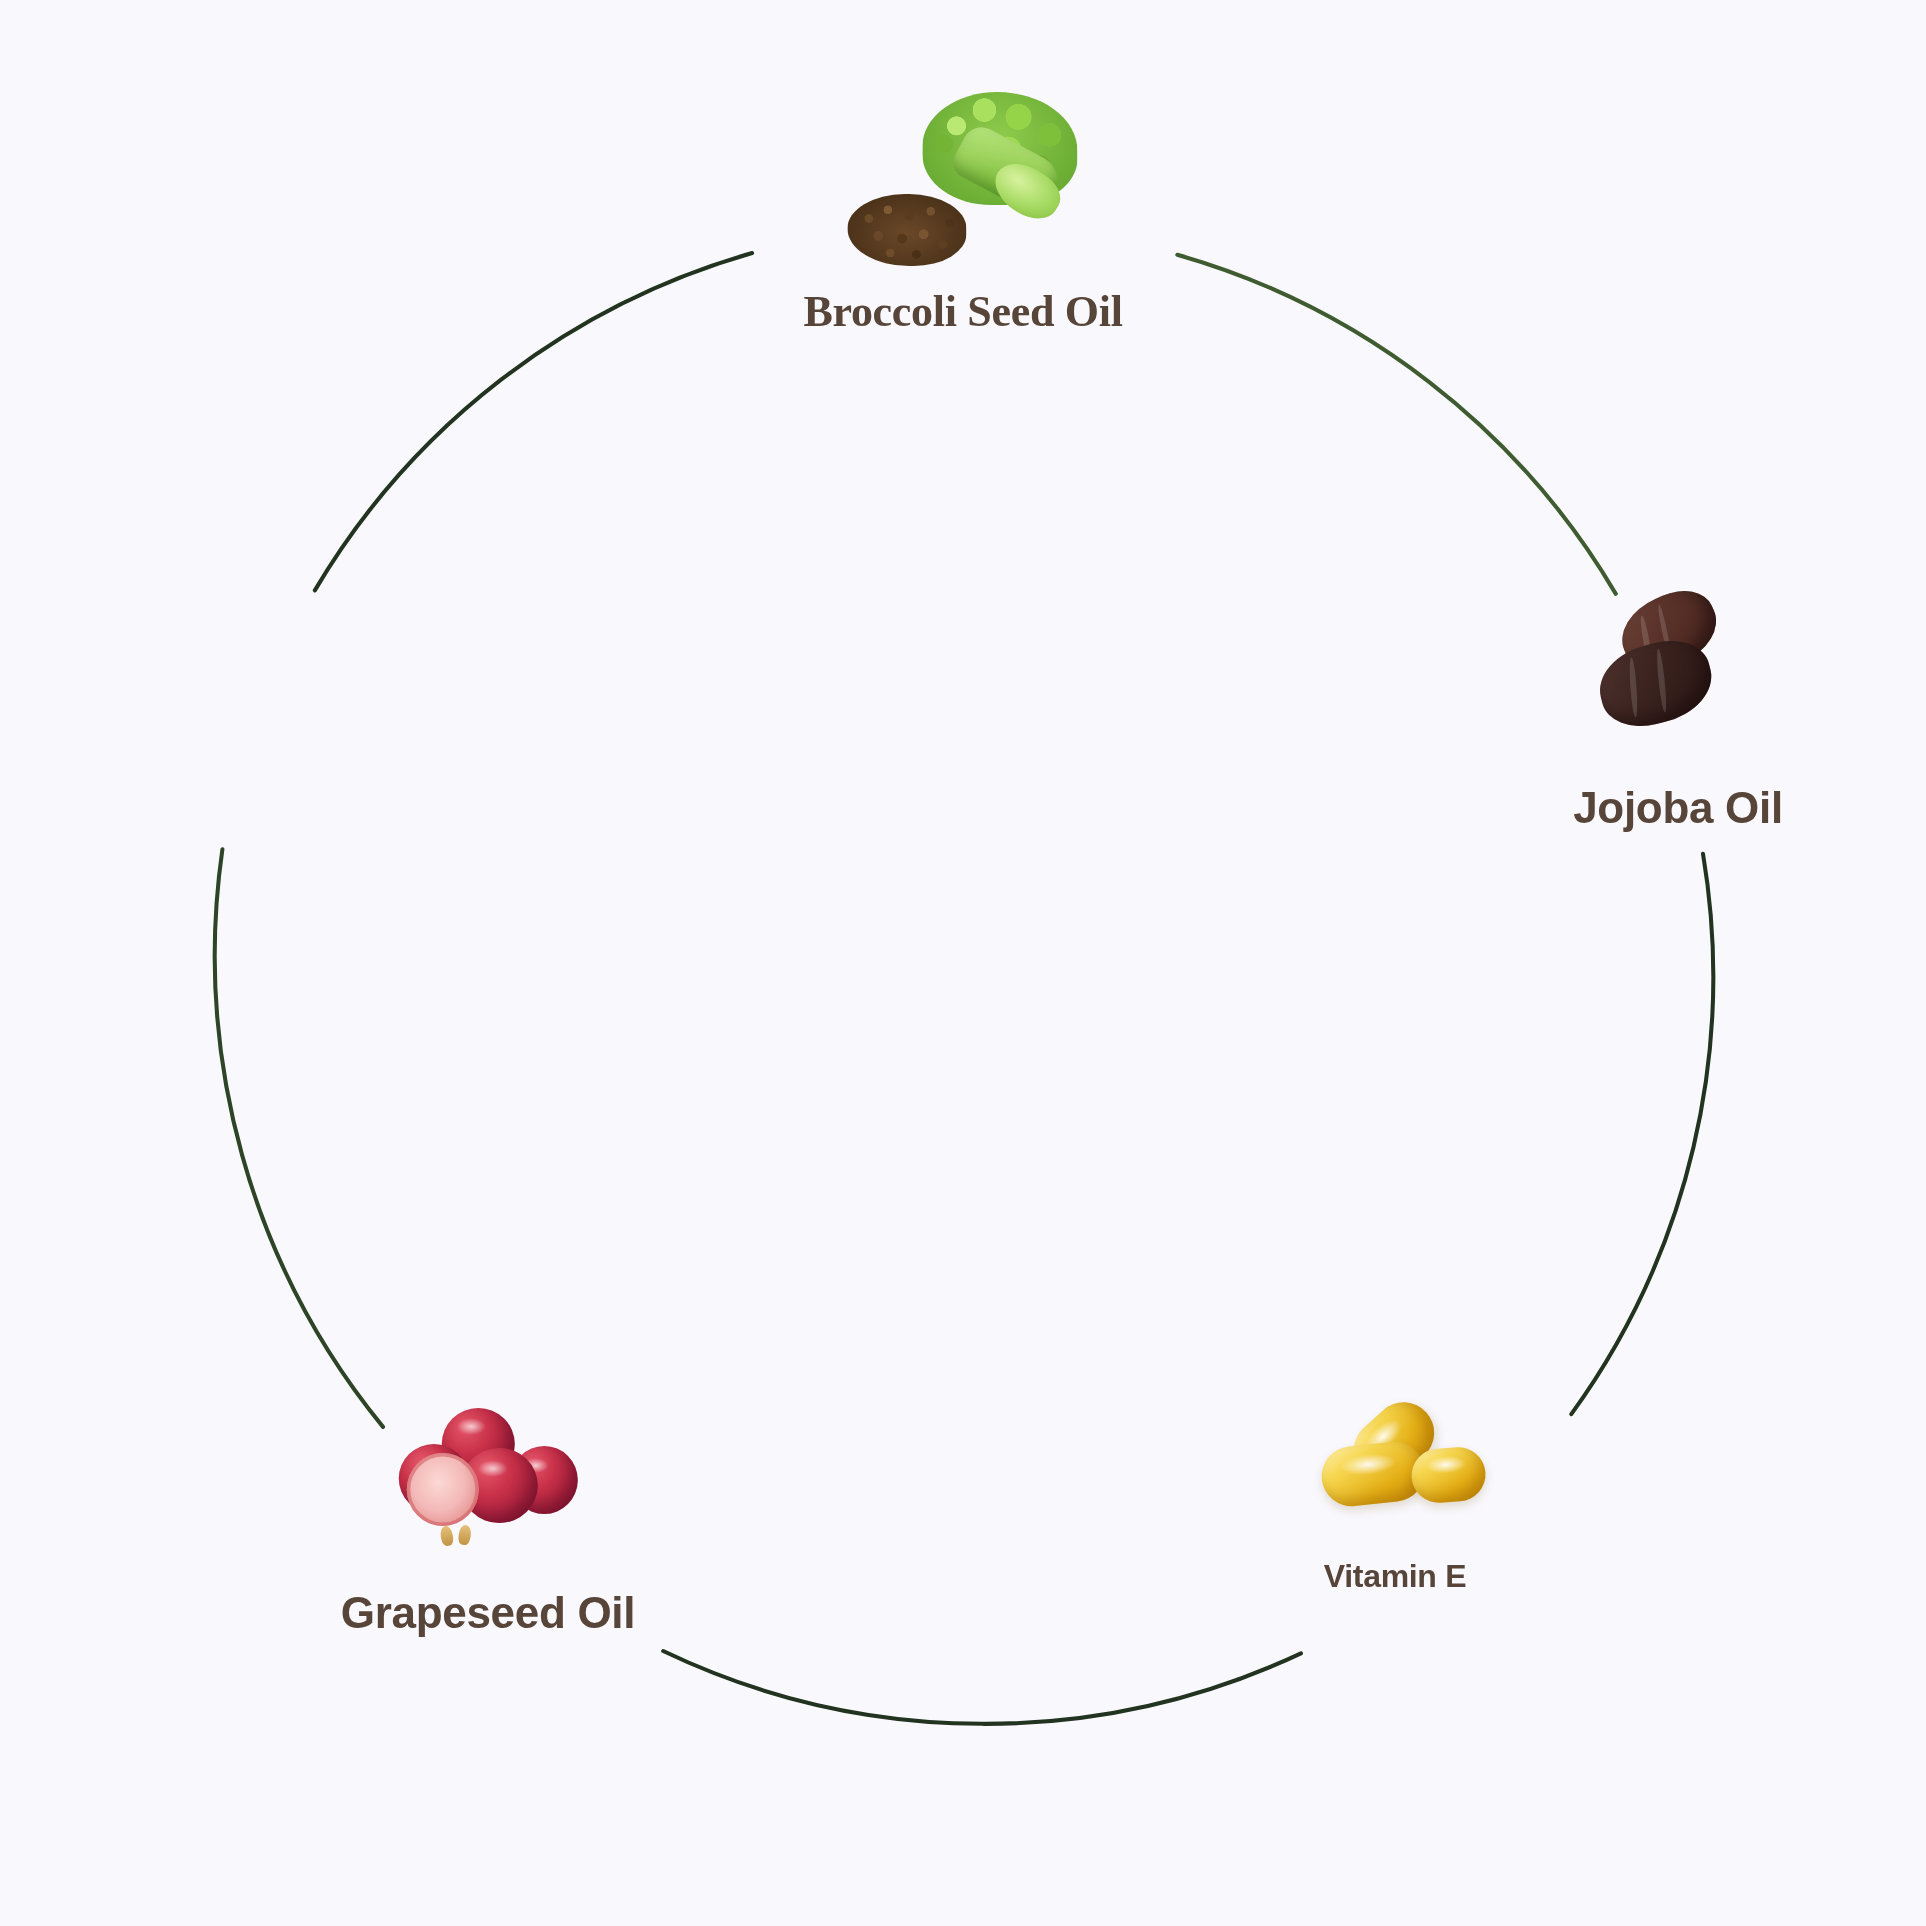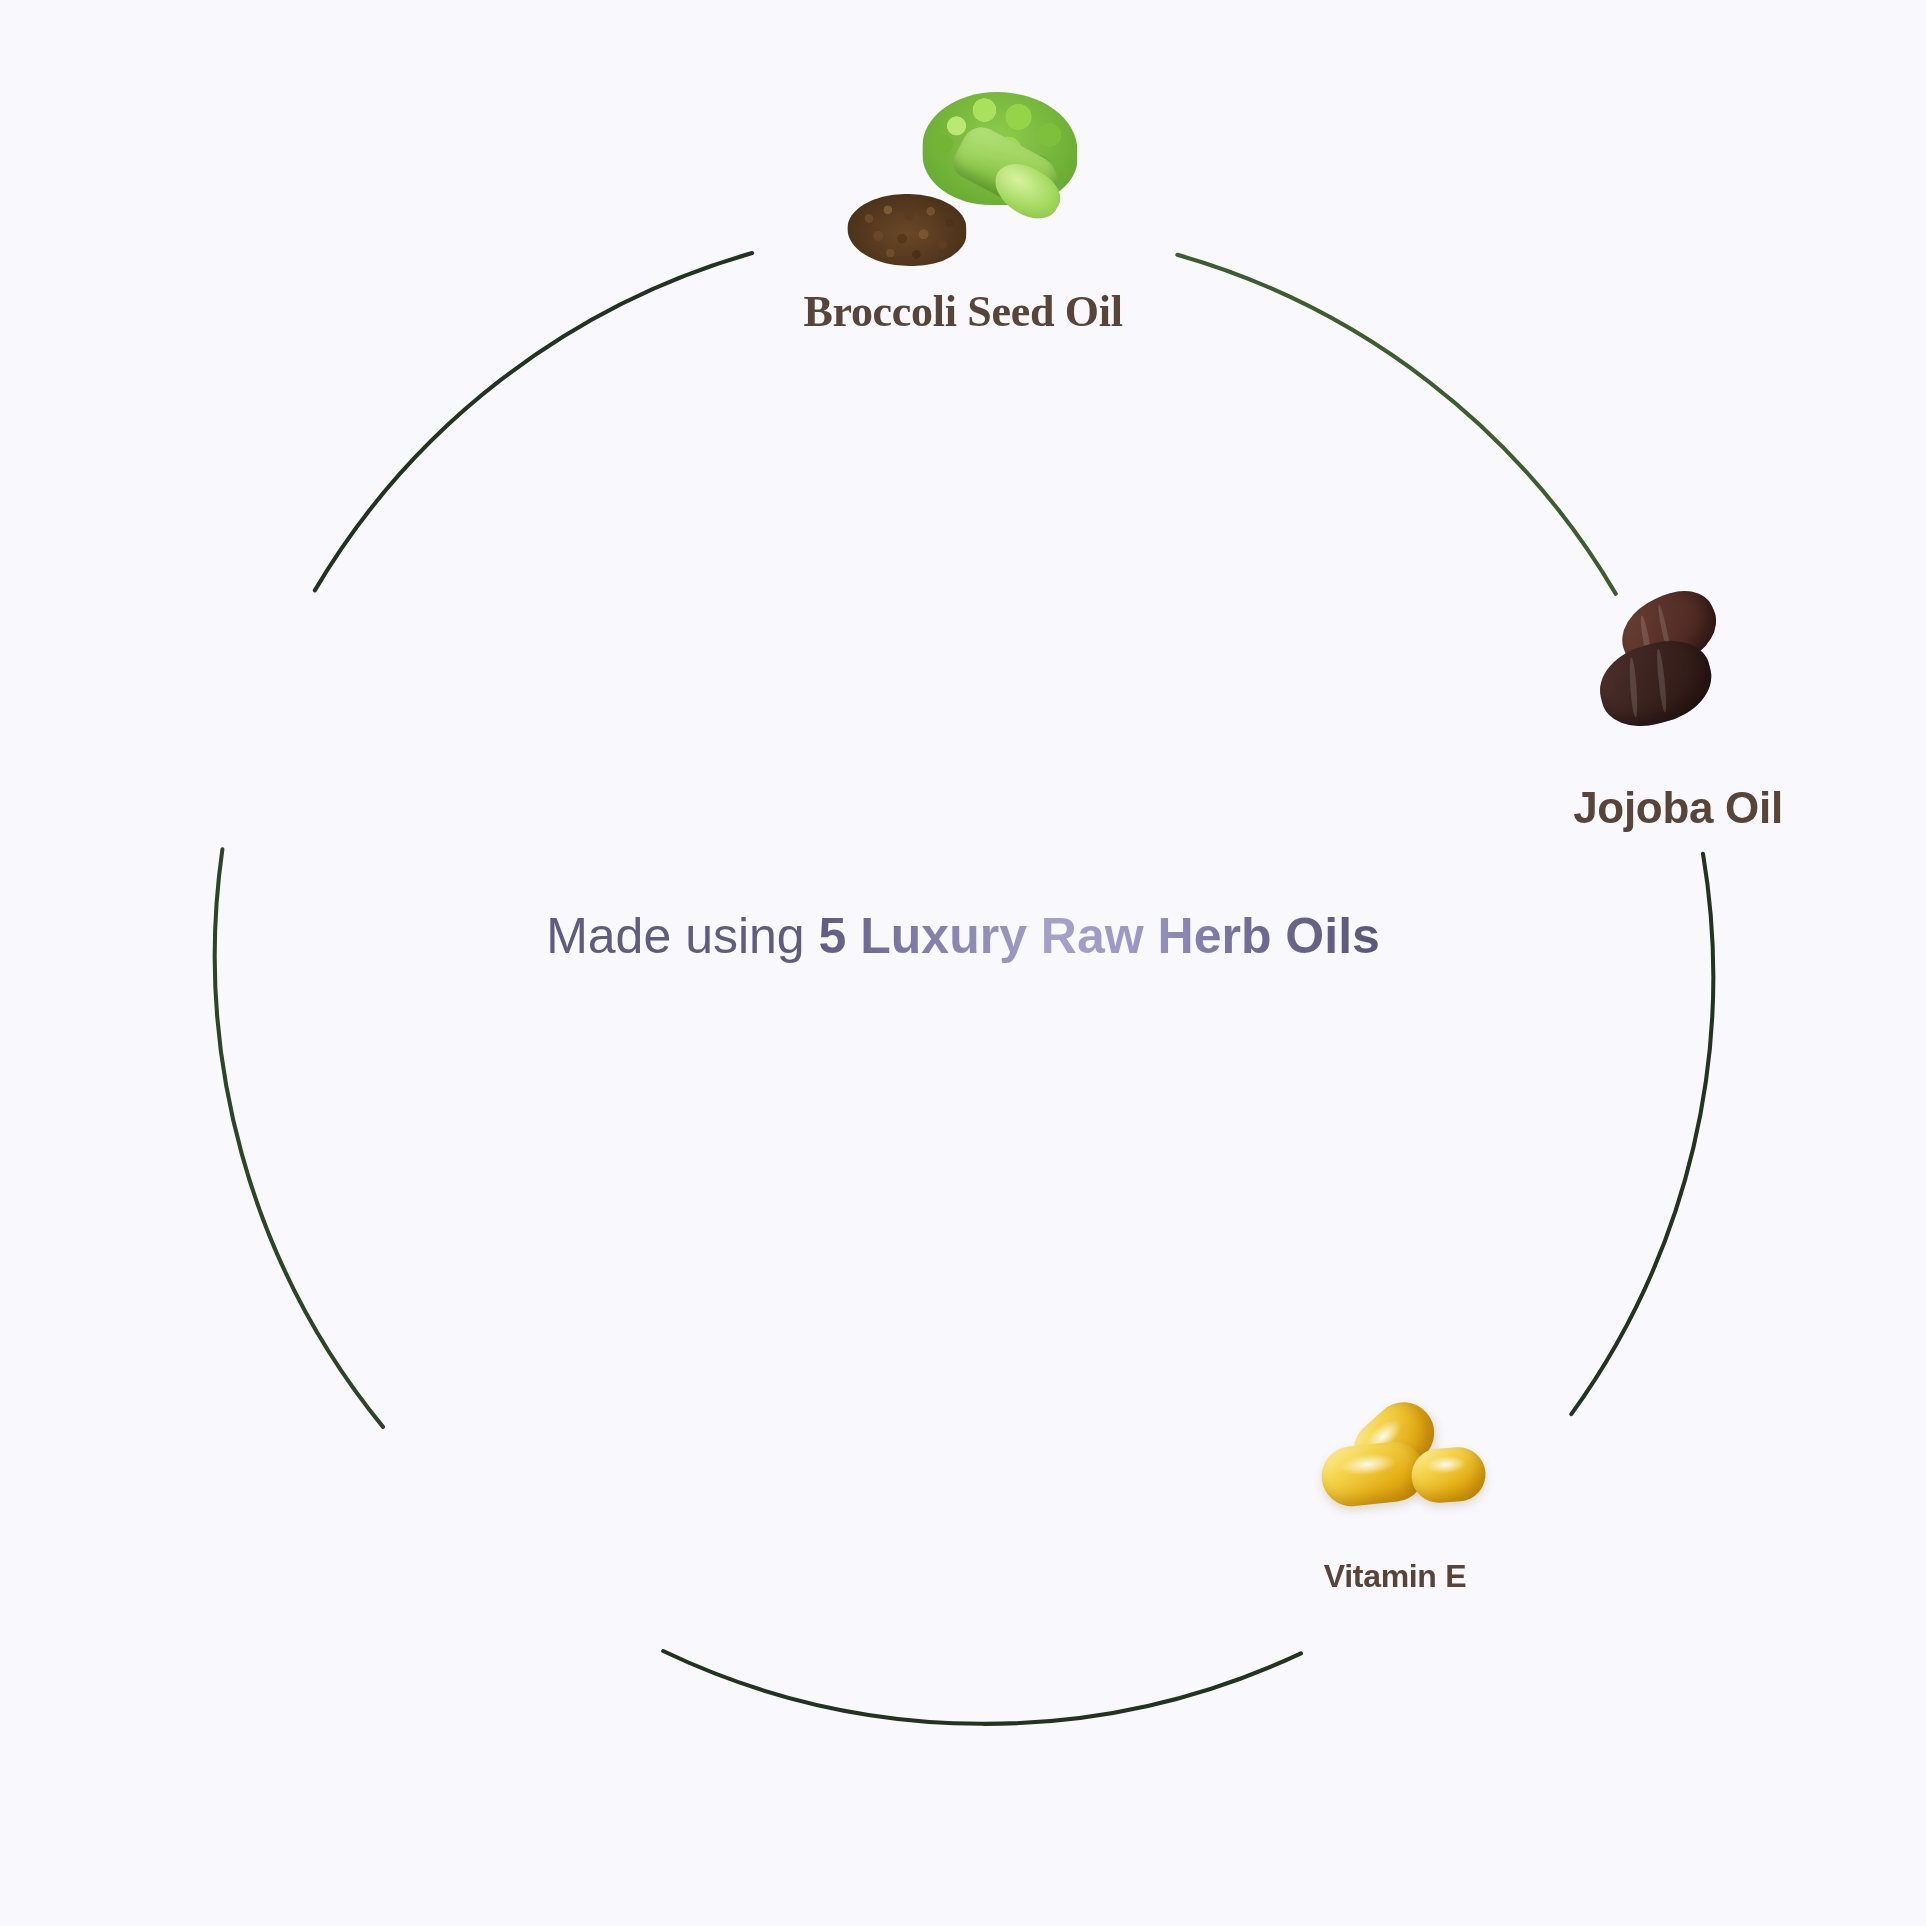--- a/index.html
+++ b/index.html
@@ -269,23 +269,20 @@
 
     <path d="M 2038 441 A 1290 1290 0 0 1 2797 1028" fill="none" stroke="#3f5c31" stroke-width="7" stroke-linecap="round"></path>
 
     <path d="M 2948 1478 A 1290 1290 0 0 1 2720 2448" fill="none" stroke="#22331f" stroke-width="7" stroke-linecap="round"></path>
 
     <path d="M 1148 2858 A 1290 1290 0 0 0 2252 2862" fill="none" stroke="#22331f" stroke-width="7" stroke-linecap="round"></path>
 
     <path d="M 385 1470 A 1290 1290 0 0 0 663 2470" fill="none" stroke="#2d4426" stroke-width="7" stroke-linecap="round"></path>
   </svg>
 
-  <div id="center-caption">
-    <span class="lead">Made using </span><span class="strong">5 Luxury Raw Herb Oils</span>
-  </div>
 
   <div class="node" id="node-broccoli">
     <div class="node-art art broccoli">
       <div class="bro-head"></div>
       <div class="bro-stalk"></div>
       <div class="bro-stalk2"></div>
       <div class="bro-seeds"></div>
     </div>
     <div class="node-label">Broccoli Seed Oil</div>
   </div>
@@ -312,16 +309,35 @@
       <div class="cap c2">
         <div class="cap-hi" style="left:19.6px;top:10.4px;width:55px;height:19.6px;"></div>
       </div>
       <div class="cap c3">
         <div class="cap-hi" style="left:15px;top:8px;width:40px;height:17.3px;"></div>
       </div>
     </div>
     <div class="node-label">Vitamin E</div>
   </div>
 
+  <div class="node" id="node-grapeseed">
+    <div class="node-art art grapes">
+      <div class="gr-ball g1">
+        <div class="gr-hi" style="left:15px;top:10.4px;width:29px;height:17.3px;"></div>
+      </div>
+      <div class="gr-ball g2"></div>
+      <div class="gr-ball g4">
+        <div class="gr-hi" style="left:12.7px;top:11.6px;width:25.4px;height:15px;"></div>
+      </div>
+      <div class="gr-ball g3">
+        <div class="gr-hi" style="left:17.3px;top:11.6px;width:30px;height:17.3px;"></div>
+      </div>
+      <div class="gr-cut">
+        <div class="gr-pip p1"></div>
+        <div class="gr-pip p2"></div>
+      </div>
+    </div>
+    <div class="node-label">Grapeseed Oil</div>
+  </div>
 
 
 </div>
 
 
 </body></html>

